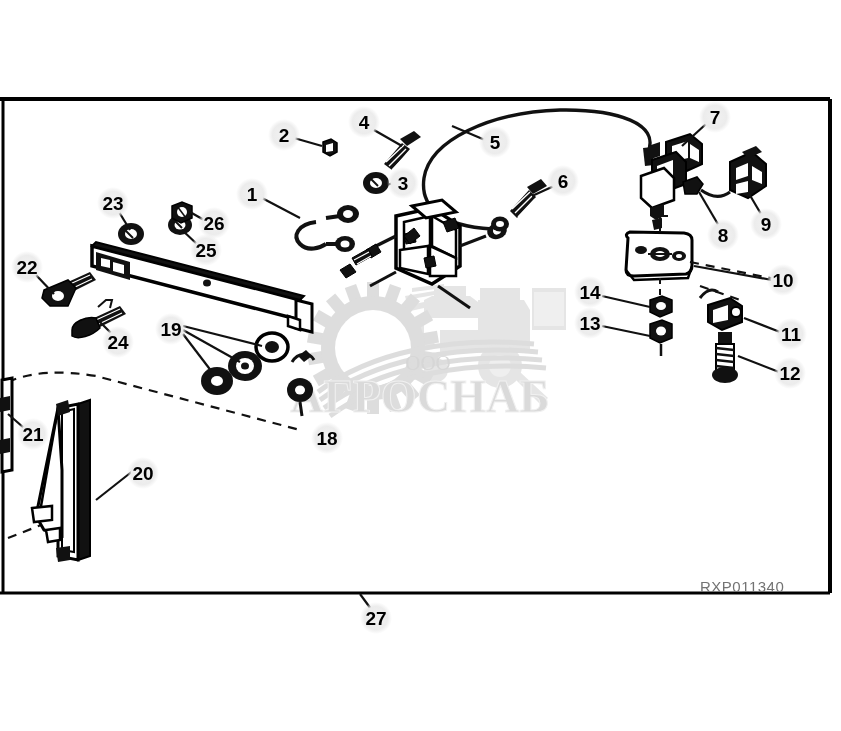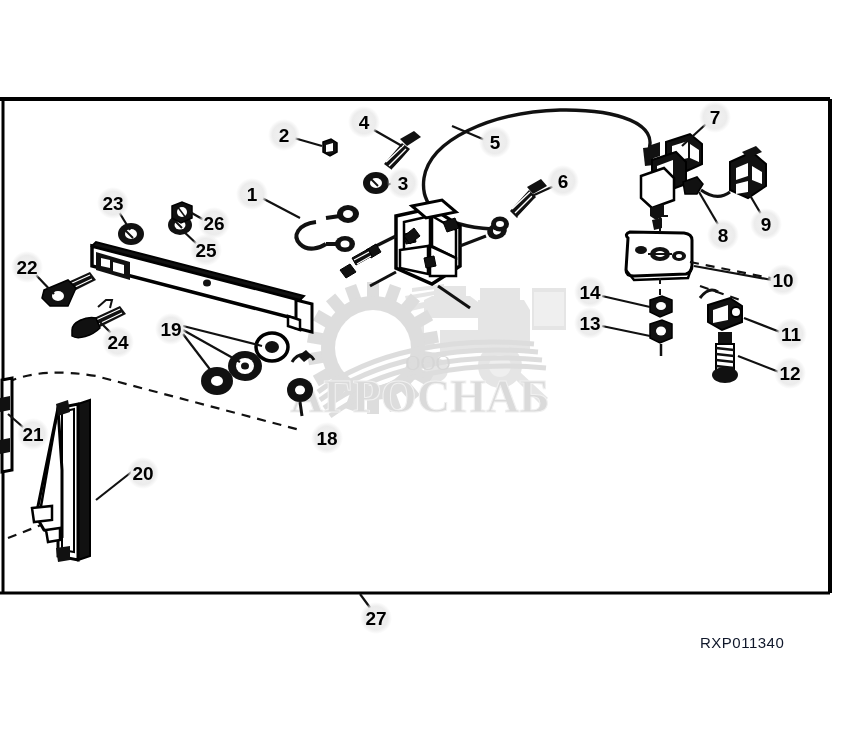--- a/index.html
+++ b/index.html
@@ -23,25 +23,25 @@
   }
   #stage svg {
     position: absolute;
     left: 0; top: 0;
     width: 841px;
     height: 731px;
   }
   .ref-code {
     position: absolute;
     left: 700px;
-    top: 634px;
+    top: 578px;
     font-family: "Liberation Sans", sans-serif;
     font-size: 15px;
     letter-spacing: 0.5px;
-    color: #0f172a;
+    color: #737373;
     white-space: nowrap;
   }
 </style>
 </head>
 <body>
 
 <div id="stage">
 <svg viewBox="0 0 841 731" xmlns="http://www.w3.org/2000/svg">
 
   <defs>

